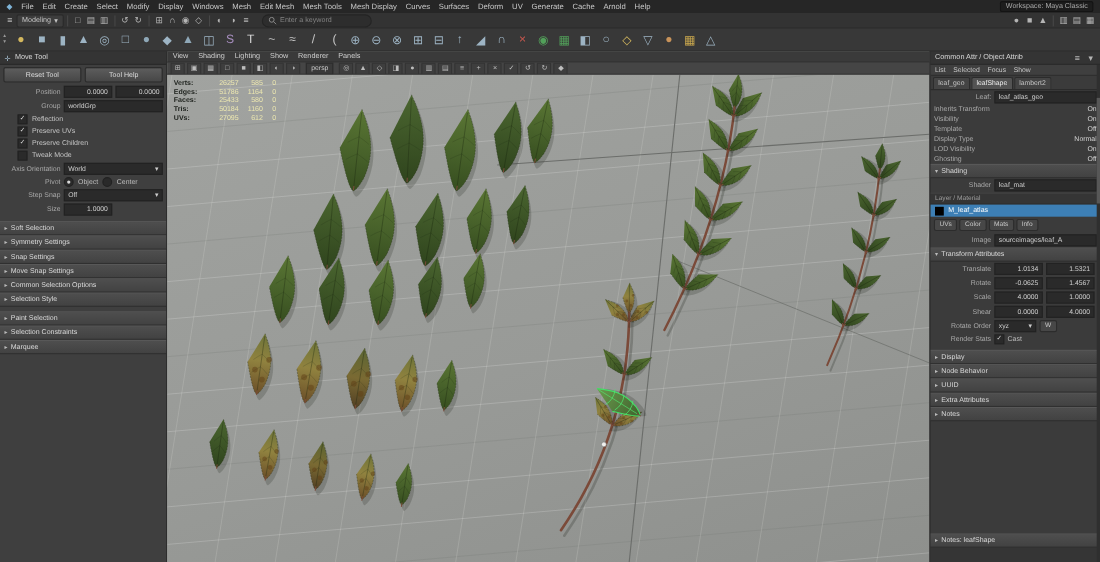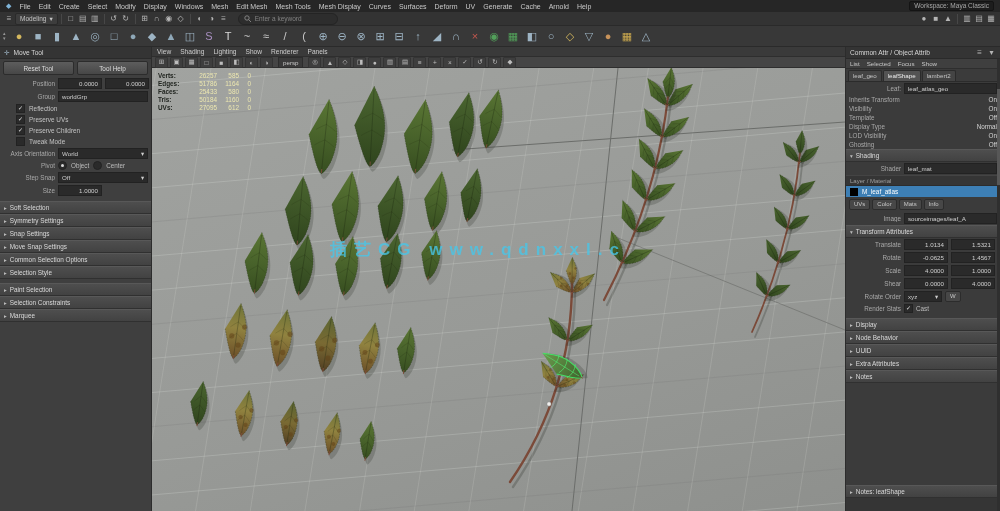--- a/index.html
+++ b/index.html
@@ -1041,21 +1041,20 @@
           <span class="hud-num">0</span>
           <span class="hud-label">Tris:</span>
           <span class="hud-num">50184</span>
           <span class="hud-num">1160</span>
           <span class="hud-num">0</span>
           <span class="hud-label">UVs:</span>
           <span class="hud-num">27095</span>
           <span class="hud-num">612</span>
           <span class="hud-num">0</span>
         </div>
-      <div id="watermark" class="abs">插艺CG www.qdnxxl.c</div>
     </div>
   </div>
 
   <div id="right-panel">
     <div class="phead">
       <span style="overflow:hidden;white-space:nowrap;">Common Attr / Object Attrib</span>
       <span style="margin-left:auto;display:flex;gap:3px;">
         <span class="sicon" style="width:9px;">≡</span>
         <span class="sicon" style="width:9px;">▾</span>
       </span>

